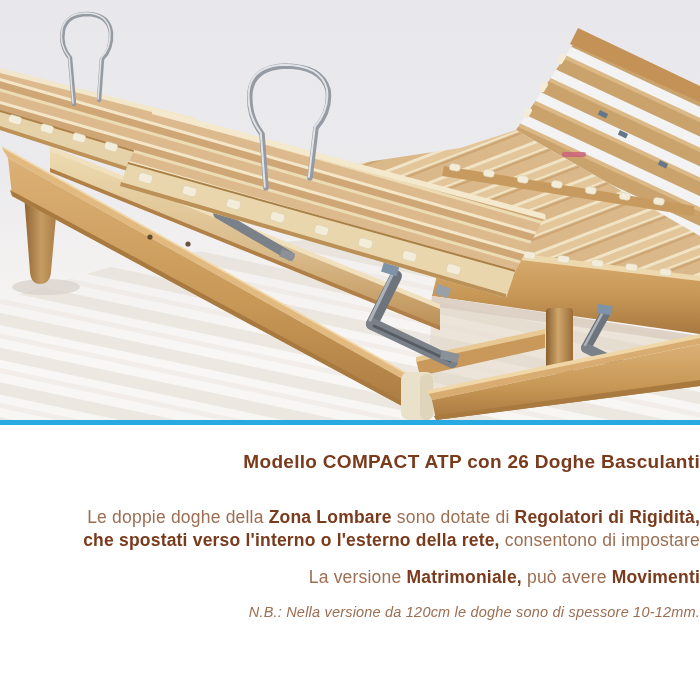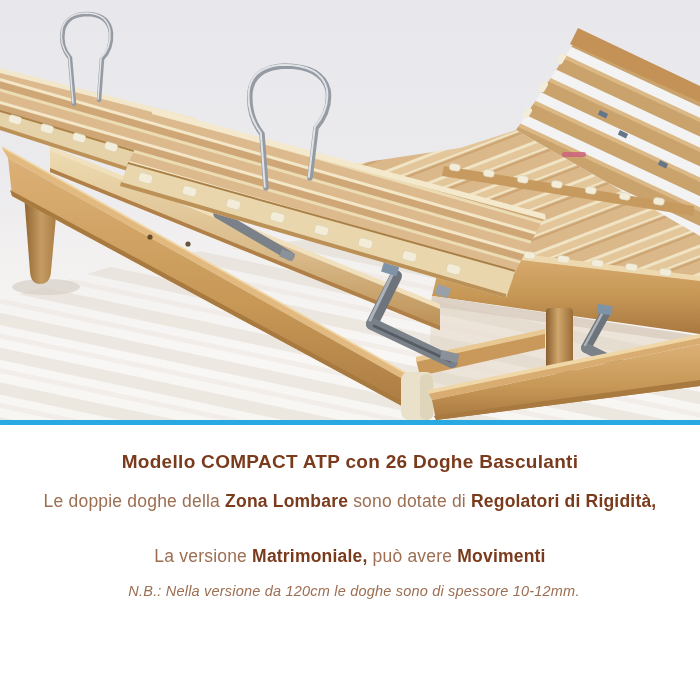--- a/index.html
+++ b/index.html
@@ -1,25 +1,25 @@
 <!DOCTYPE html>
 <html><head>
 <meta charset="utf-8">
 <style>
   html,body{margin:0;padding:0;background:#ffffff;}
   .page{width:700px;height:700px;background:#ffffff;overflow:hidden;position:relative;
         font-family:"Liberation Sans",sans-serif;}
   .photo{width:700px;height:420px;display:block;}
   .photo svg{display:block;}
   .divider{width:700px;height:5px;background:#29a9e1;}
-  .textblock{width:700px;text-align:center;}
+  .textblock{width:700px;text-align:right;}
   .title{font-size:19px;font-weight:bold;color:#7a3a1c;letter-spacing:.3px;margin-top:25px;line-height:24px;}
   .para{font-size:17.5px;color:#9c6e52;letter-spacing:.2px;line-height:23px;}
-  .p1{margin-top:16px;}
-  .p2{margin-top:32px;}
+  .p1{margin-top:32px;}
+  .p2{margin-top:14px;}
   .b{font-weight:bold;color:#7a3a1c;}
   .note{margin-top:15px;font-size:14.5px;font-style:italic;color:#9c6e52;letter-spacing:.2px;margin-left:8px;}
 </style>
 </head>
 <body>
 
 <div class="page">
 
   <div class="photo" aria-label="Wooden double slatted bed base (rete a doghe) with both head sections raised, two chrome mattress-retainer wire hoops, metal scissor lift mechanisms and beech frame, photographed on a light grey studio background">
     <svg width="700" height="420" viewBox="0 0 700 420" xmlns="http://www.w3.org/2000/svg">
@@ -240,20 +240,23 @@
   <div class="divider"></div>
 
   <div class="textblock">
 
     <div class="title">Modello COMPACT ATP con 26 Doghe Basculanti</div>
 
     <div class="para p1">
       <div>
         <span>Le doppie doghe della </span><span class="b">Zona Lombare</span><span> sono dotate di </span><span class="b">Regolatori di Rigidità,</span>
       </div>
+      <div>
+        <span class="b">che spostati verso l'interno o l'esterno della rete,</span><span> consentono di impostare</span>
+      </div>
     </div>
 
     <div class="para p2">
       <div>
         <span>La versione </span><span class="b">Matrimoniale,</span><span> può avere </span><span class="b">Movimenti</span>
       </div>
     </div>
 
     <div class="note">N.B.: Nella versione da 120cm le doghe sono di spessore 10-12mm.</div>
   </div>

